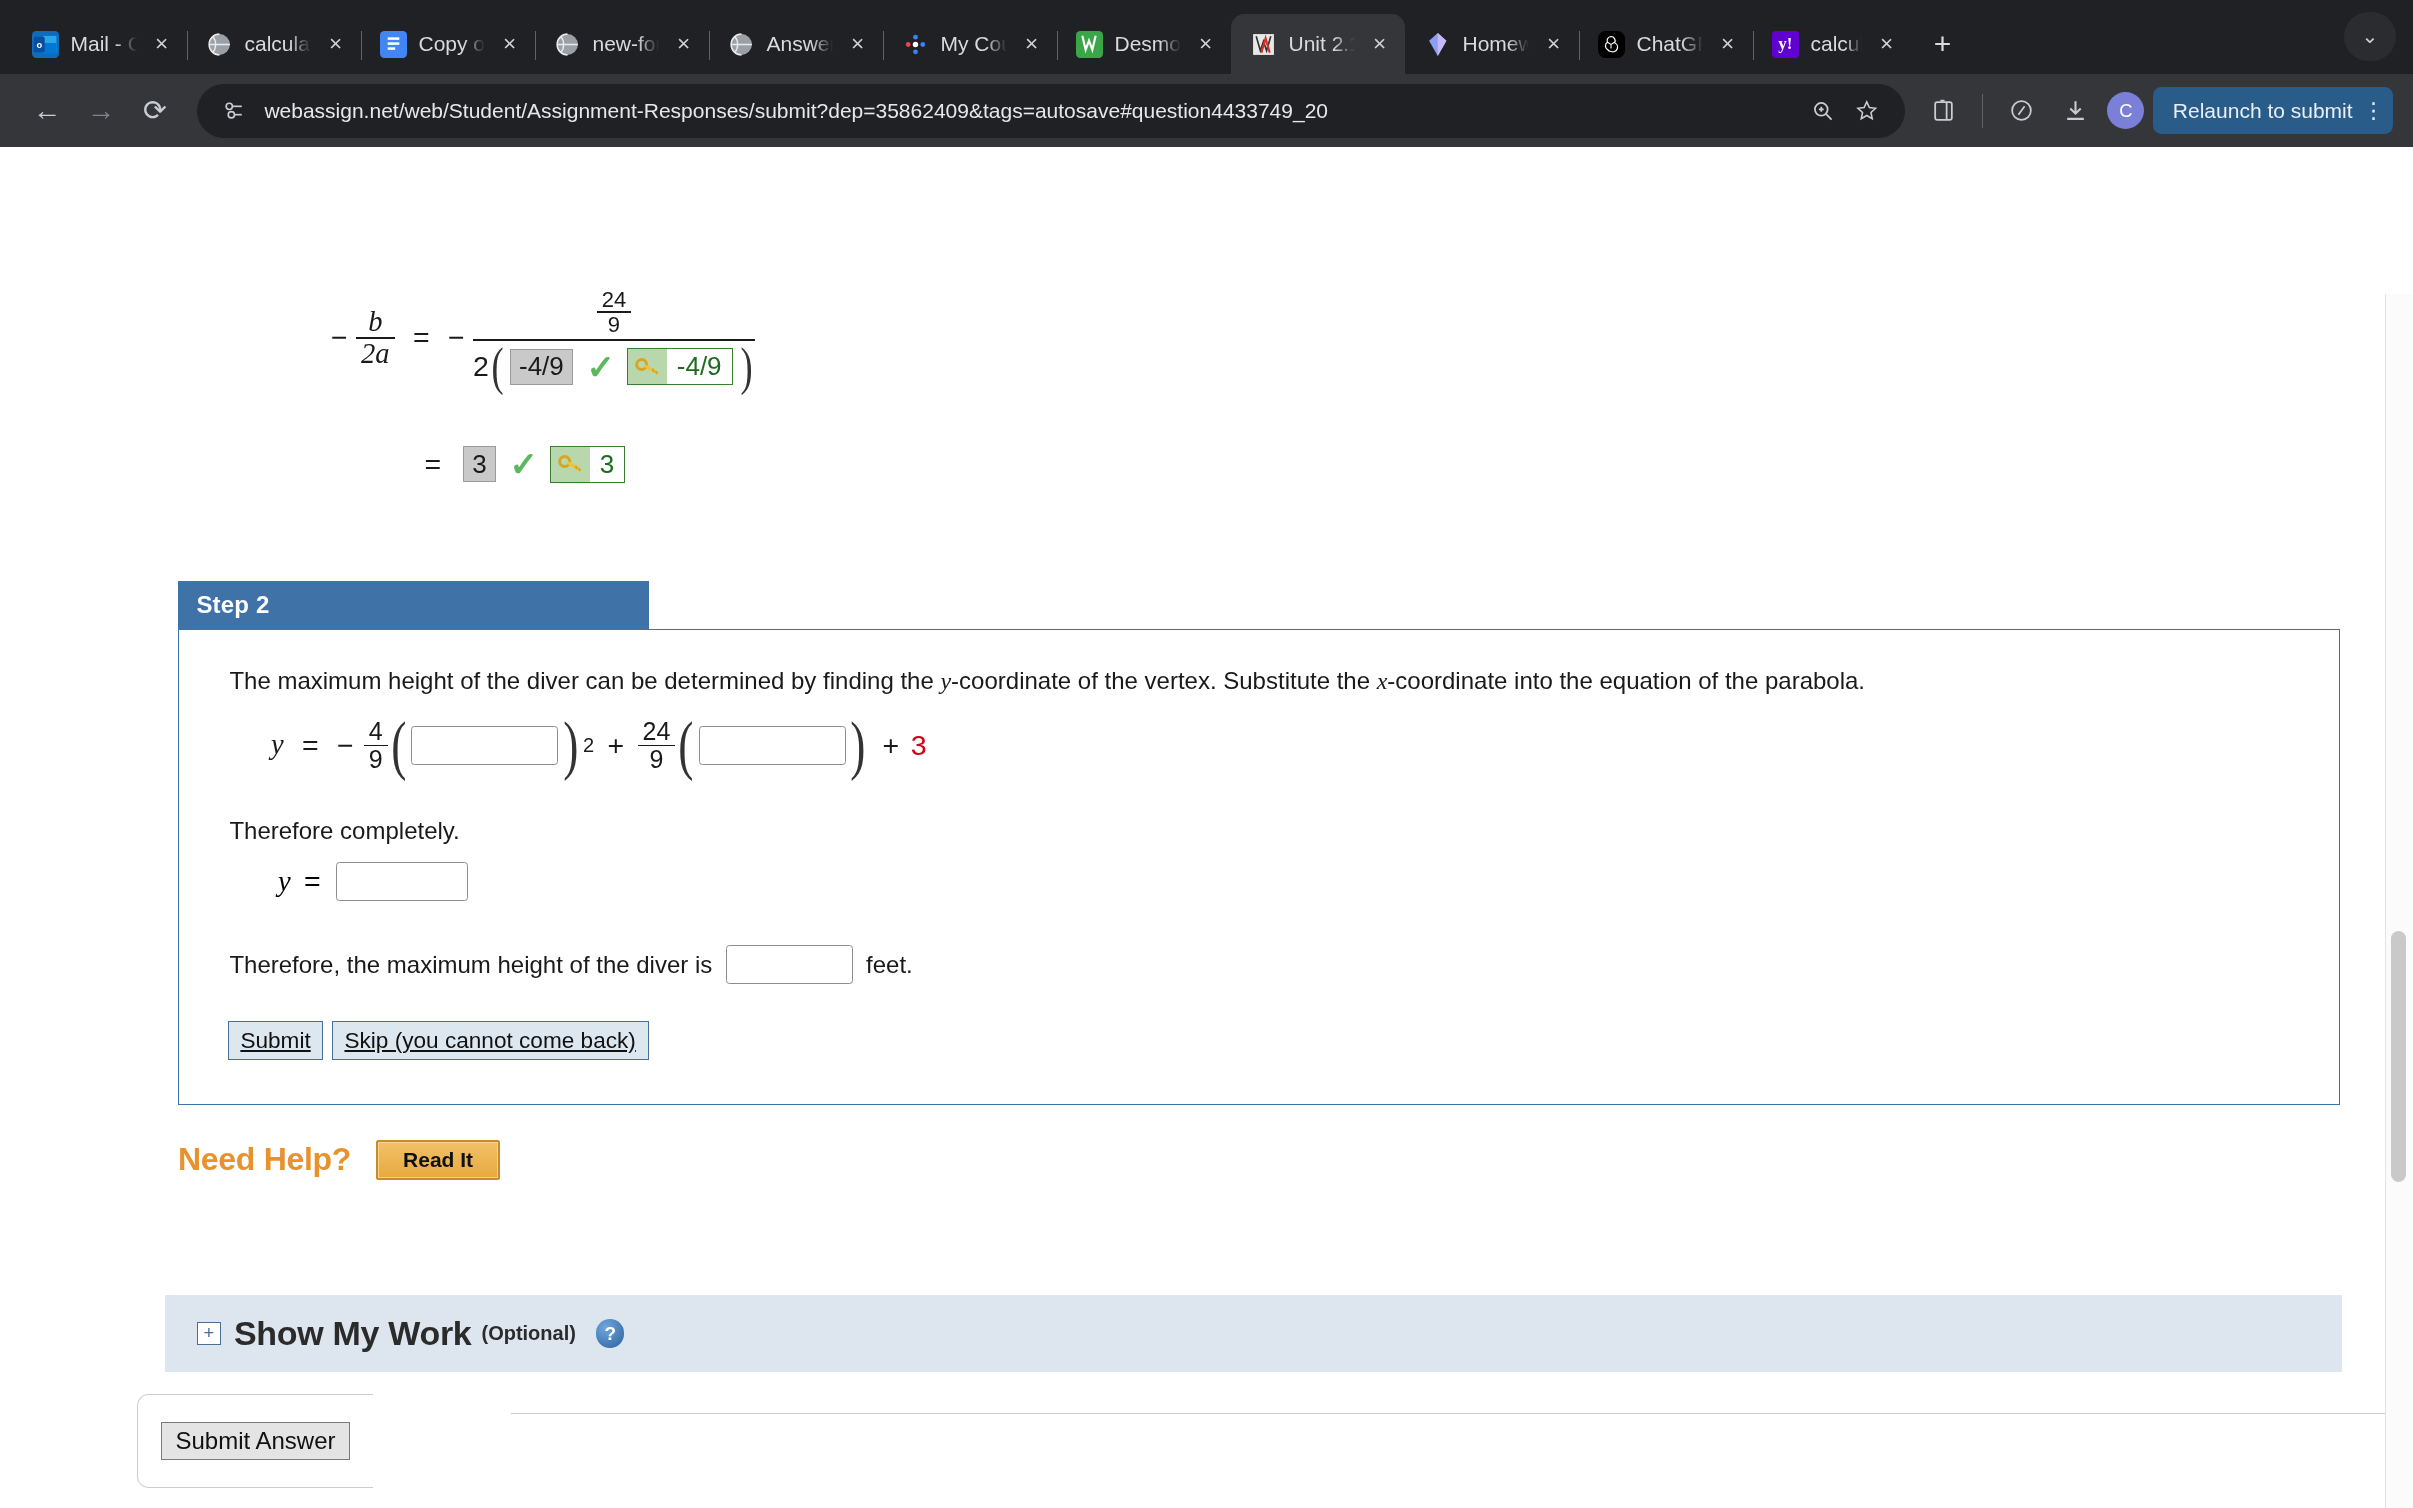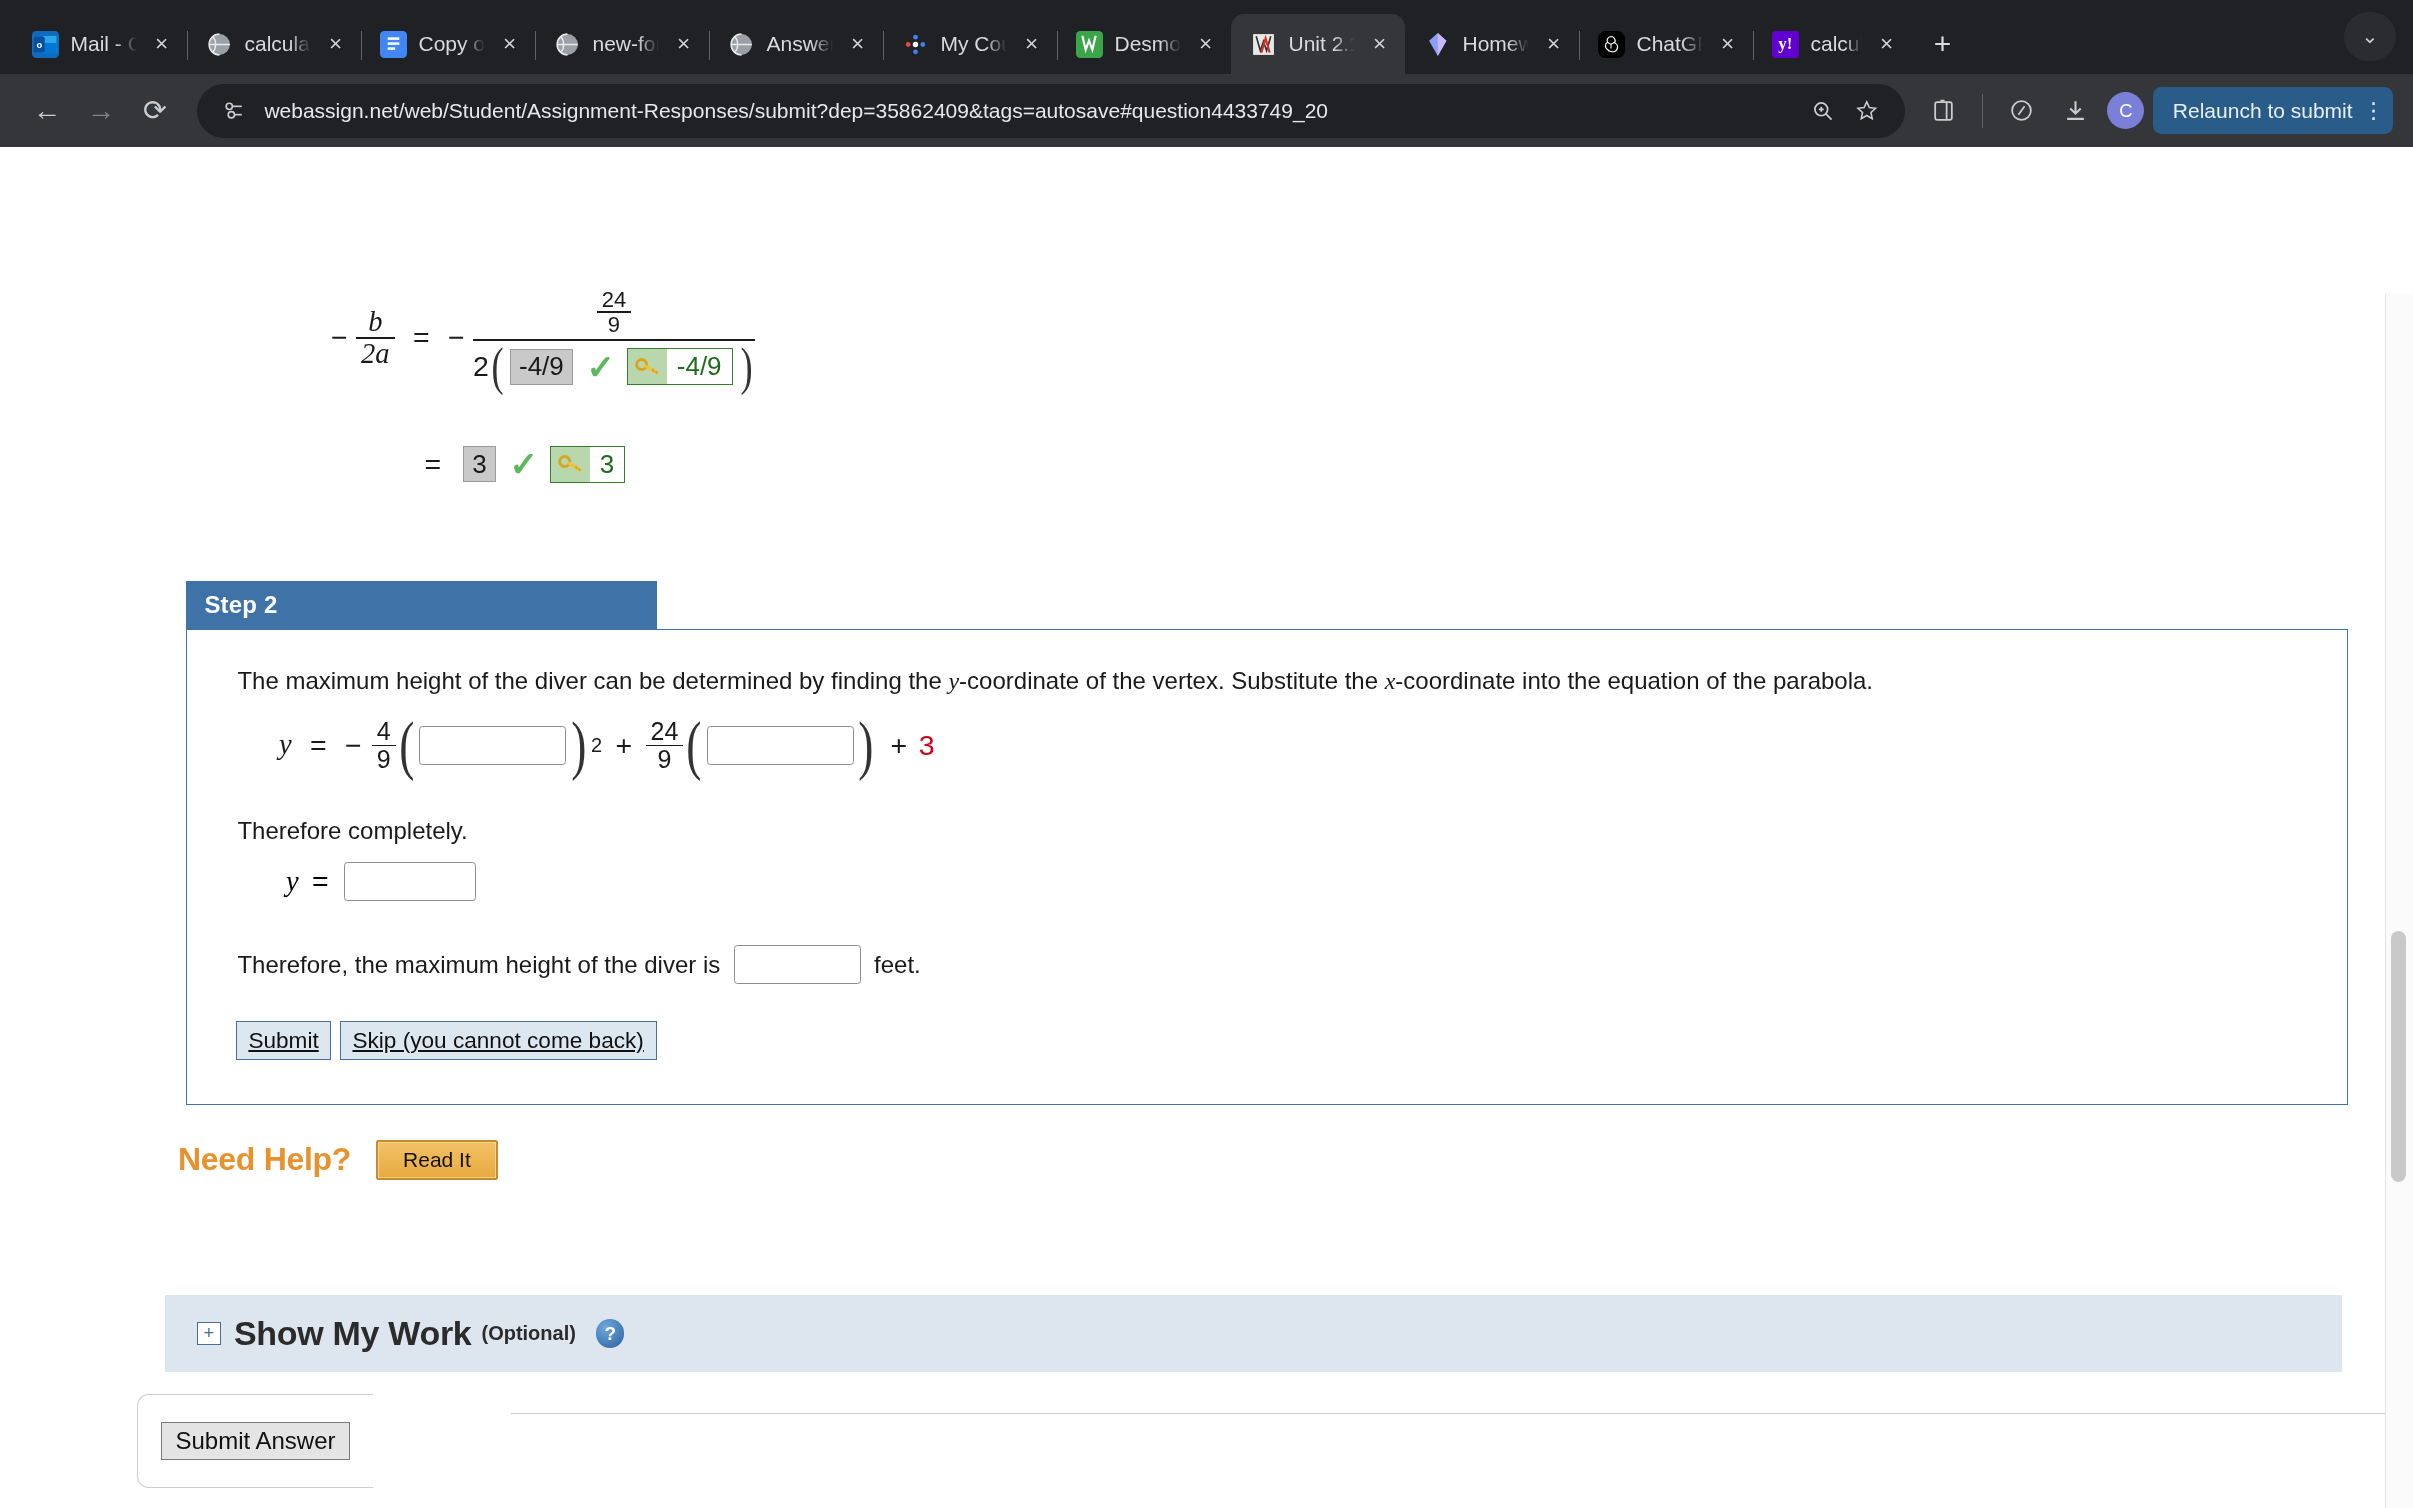--- a/index.html
+++ b/index.html
@@ -217,21 +217,21 @@
     color: #1e6b1e; font-size: 26px; padding: 0 10px;
     font-family: "Liberation Sans", sans-serif;
   }
   .row-eq2 {
     position: absolute; left: 406px; top: 297px;
     display: flex; align-items: center;
     font-size: 28.5px; color: #1a1a1a;
   }
 
   
-  .step-wrap { position: absolute; left: 178px; top: 434px; width: 2162px; margin-left: 8px; }
+  .step-wrap { position: absolute; left: 178px; top: 434px; width: 2162px; }
   .step-tab {
     background: #3f72a7;
     color: #fff;
     font-weight: bold;
     font-size: 24px;
     padding: 10px 18.4px;
     width: 471px;
     letter-spacing: 0.2px;
   }
   .step-body {
@@ -287,21 +287,21 @@
   }
   .needhelp .nh {
     color: #e8922e; font-weight: bold; font-size: 32px;
     letter-spacing: -0.3px;
   }
   .readit {
     background: linear-gradient(#f2c166, #e8a93f);
     border: 2.5px solid #c98a2a;
     border-radius: 2.5px;
     padding: 5.9px 25px;
-    font-size: 21px; font-weight: normal; color: #111;
+    font-size: 21px; font-weight: bold; color: #111;
     box-shadow: inset 0 0 0 0.8px #f7dca5;
   }
 
   
   .smw {
     position: absolute; left: 165px; top: 1148px;
     width: 2177px; height: 77px;
     background: #dde5ee;
     display: flex; align-items: center;
     padding-left: 32px;

